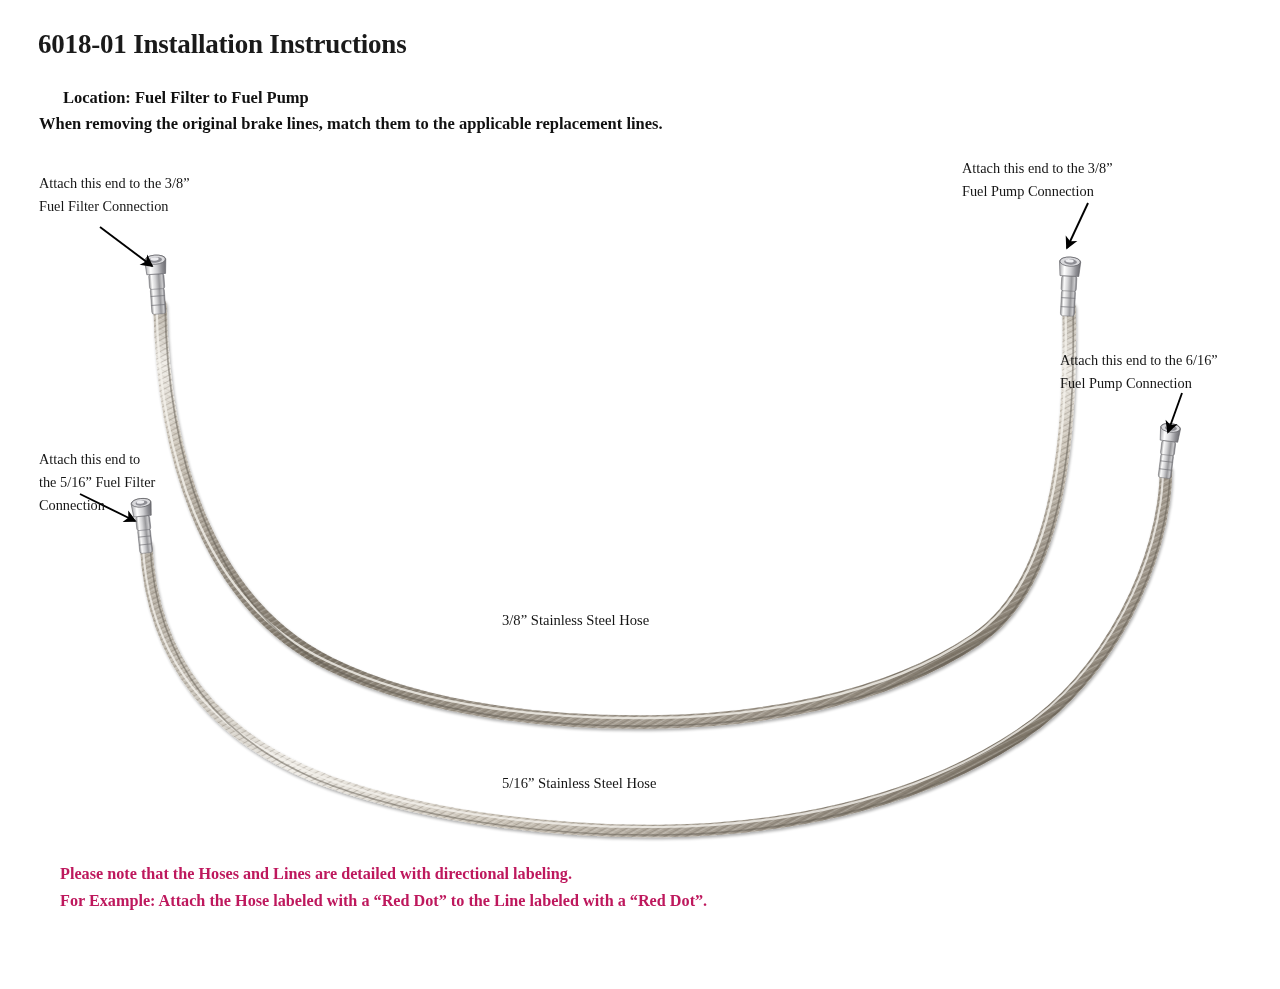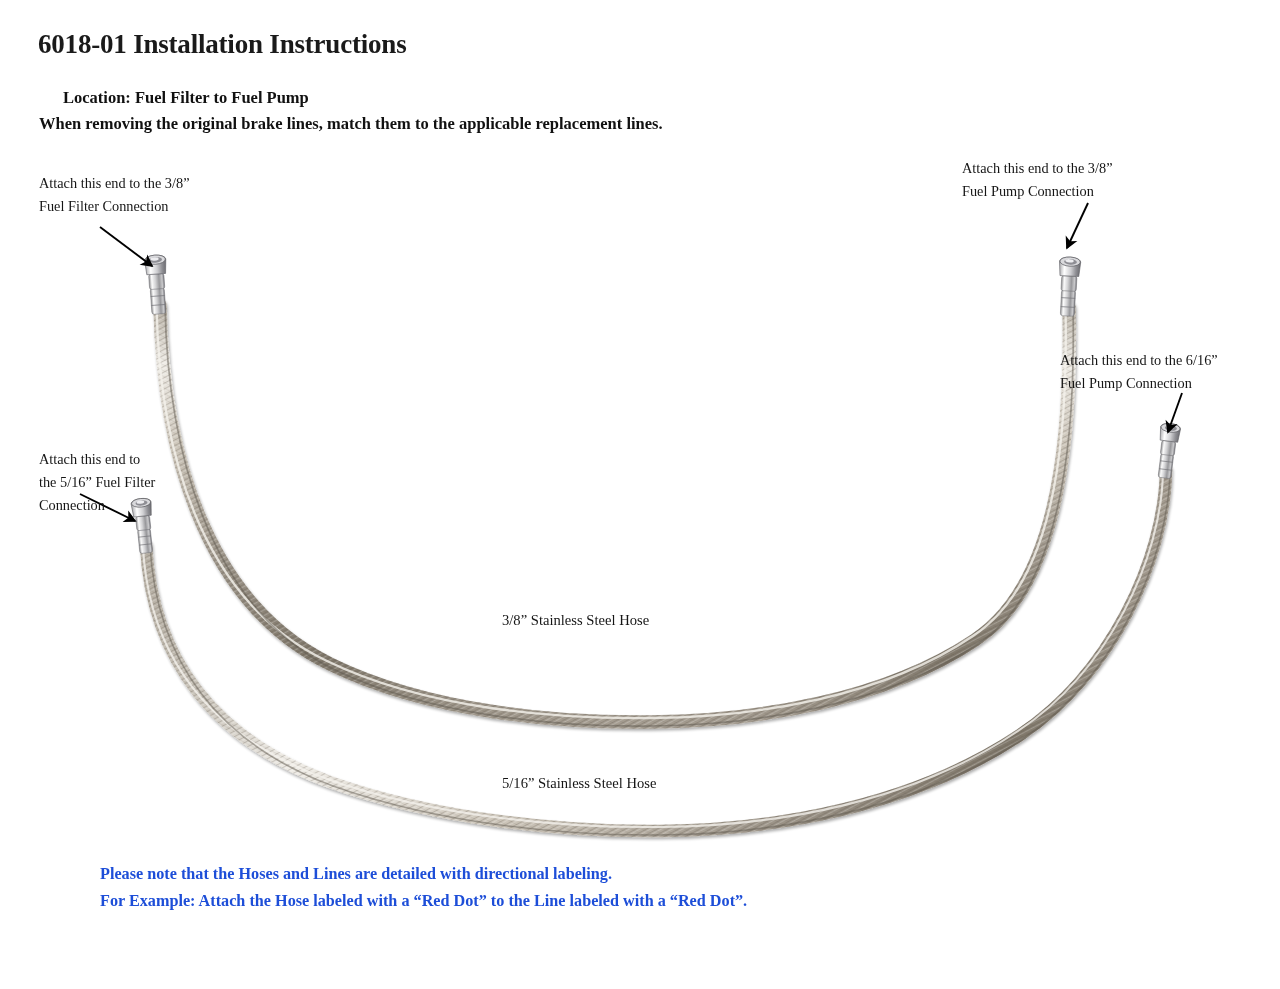--- a/index.html
+++ b/index.html
@@ -74,23 +74,22 @@
   #label-38  { left: 502px; top: 612px; }
   #label-516 { left: 502px; top: 748px; margin-top: 27px; }
 
   #footer-note {
     position: absolute;
     left: 60px;
     top: 861px;
     font-size: 16.2px;
     line-height: 27px;
     font-weight: bold;
-    color: #1d4ed8;
+    color: #be185d;
     white-space: pre-line;
-    margin-left: 40px;
   }
 
   
   #artwork {
     position: absolute;
     left: 0;
     top: 0;
     width: 1280px;
     height: 989px;
     pointer-events: none;

